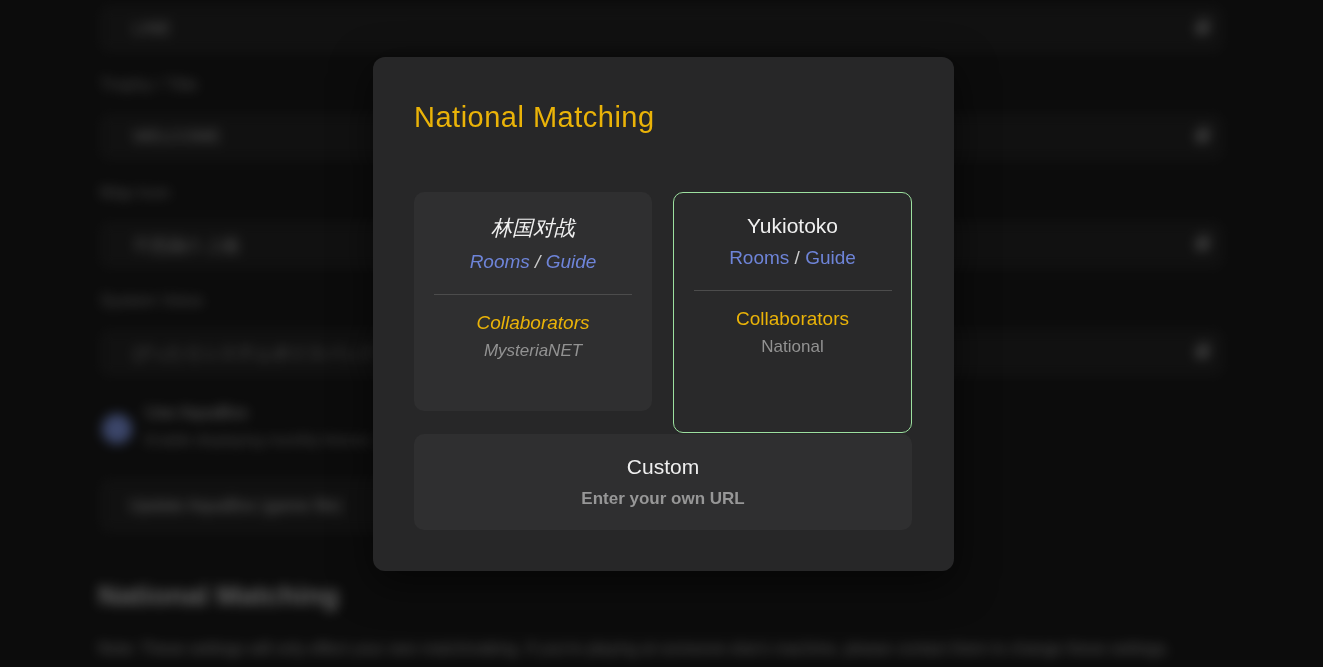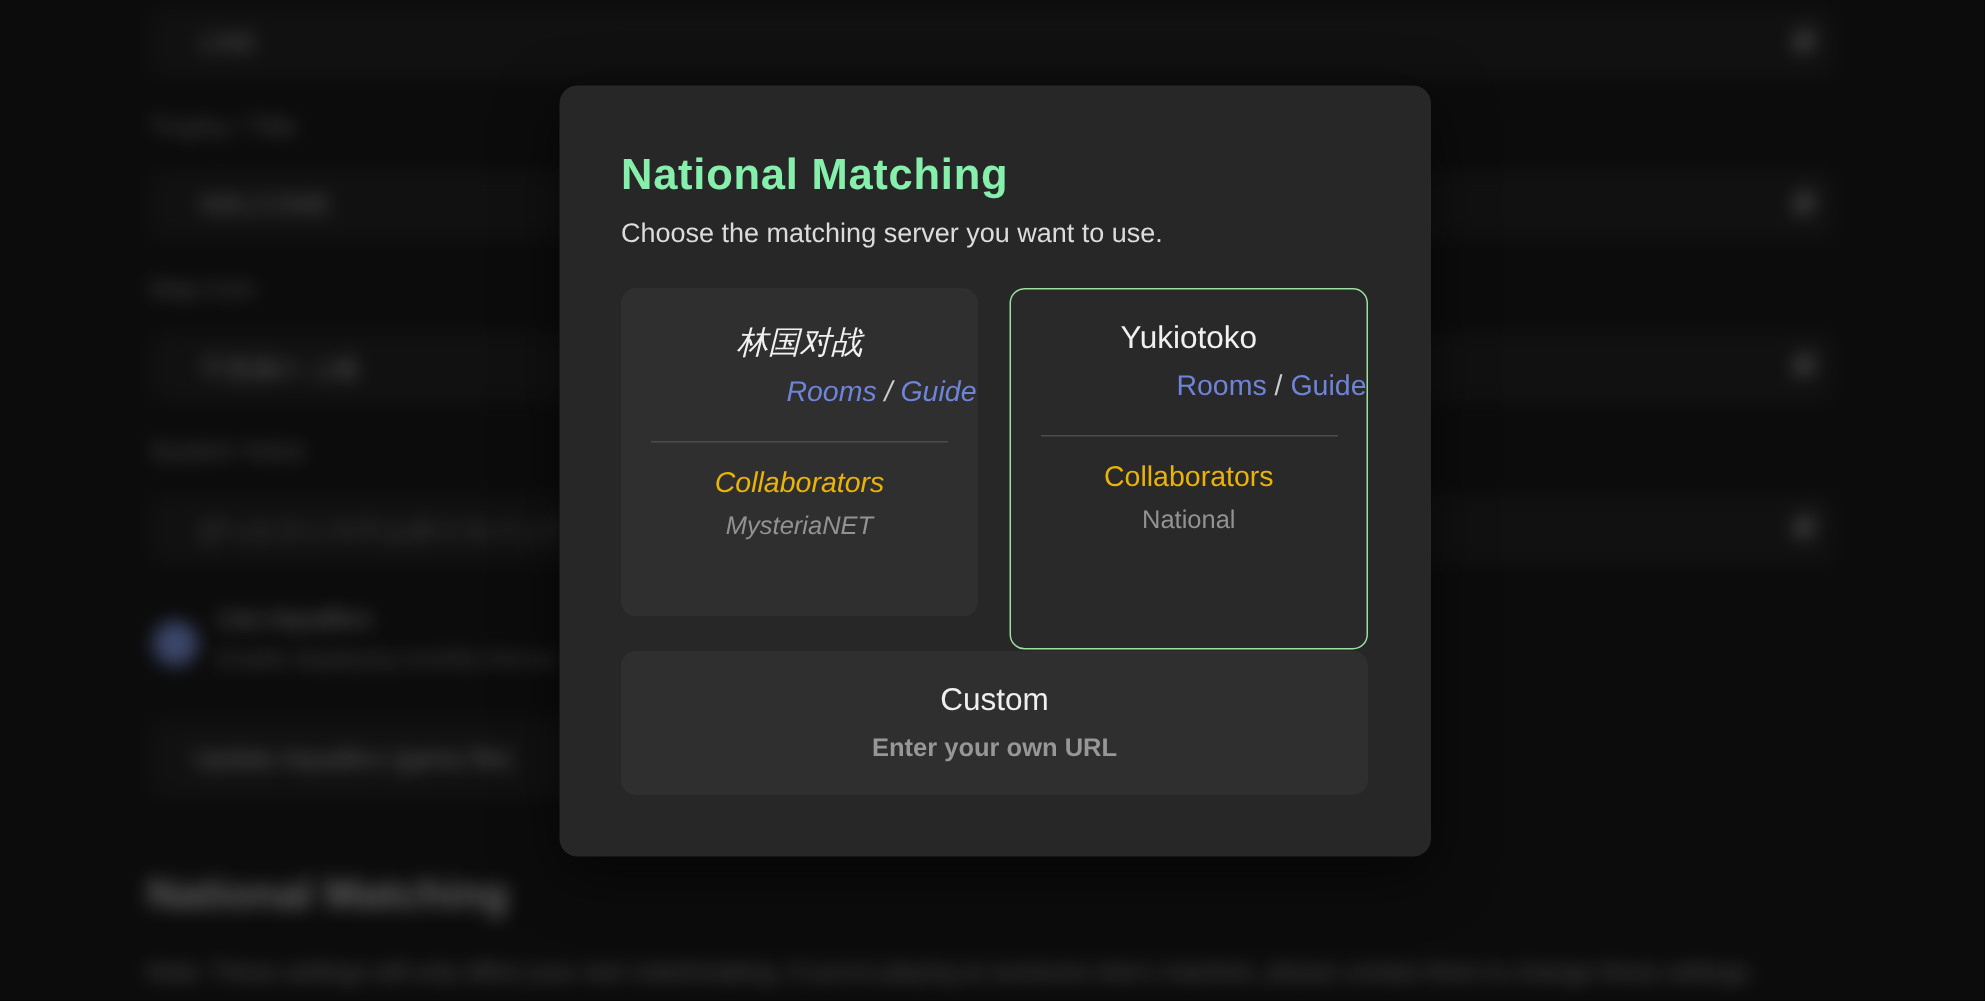--- a/index.html
+++ b/index.html
@@ -112,23 +112,23 @@
     width: 581px; height: 514px;
     background: #272728;
     border-radius: 12px;
     box-shadow: 0 12px 40px rgba(0,0,0,0.55);
     color: #f0f0f0;
   }
   .modal-title {
     position: absolute;
     left: 41px; top: 44px;
     font-size: 29px;
-    font-weight: 700;
+    font-weight: 400;
     letter-spacing: 0.5px;
-    color: #86efac;
+    color: #eab308;
   }
   .modal-subtitle {
     position: absolute;
     left: 41px; top: 88px;
     font-size: 18px;
     color: #dcdcdc;
   }
 
   .card {
     position: absolute;
@@ -137,21 +137,21 @@
     border: 1px solid transparent;
     text-align: center;
     cursor: pointer;
   }
   .card.server-0 { left: 41px;  top: 135px; width: 238px; height: 219px; font-style: italic; }
   .card.server-1 { left: 300px; top: 135px; width: 239px; height: 241px; }
   .card.selected { background: #29292a; border: 1px solid #9ce09f; }
   .card.custom   { left: 41px; top: 377px; width: 498px; height: 96px; padding-top: 20px; }
 
   .server-title { margin-top: 21px; font-size: 21px; color: #f0f0f0; }
-  .server-links { margin-top: 9px; font-size: 19px; color: #cccccc; text-align: right; }
+  .server-links { margin-top: 9px; font-size: 19px; color: #cccccc; }
   .server-links a { color: #6e84d8; text-decoration: none; cursor: pointer; }
   .card hr {
     border: none;
     border-top: 1px solid #4c4c4c;
     width: 198px;
     margin: 21px auto 17px auto;
   }
   .collab-label { font-size: 19px; color: #eab308; }
   .collab-name  { margin-top: 7px; font-size: 17px; color: #929292; }
 
@@ -197,21 +197,20 @@
     </div>
 
     <div class="bg-heading">National Matching</div>
     <div class="bg-note">Note: These settings will only effect your own matchmaking. If you're playing at someone else's machine, please contact them to change these settings.</div>
   </div>
 
   <div class="backdrop"></div>
 
   <div class="modal">
     <div class="modal-title">National Matching</div>
-    <div class="modal-subtitle">Choose the matching server you want to use.</div>
 
     <div class="card server-0">
       <div class="server-title">林国对战</div>
       <div class="server-links">
         <a>Rooms</a>
         <span>/</span>
         <a>Guide</a>
       </div>
       <hr>
       <div class="collab-label">Collaborators</div>

